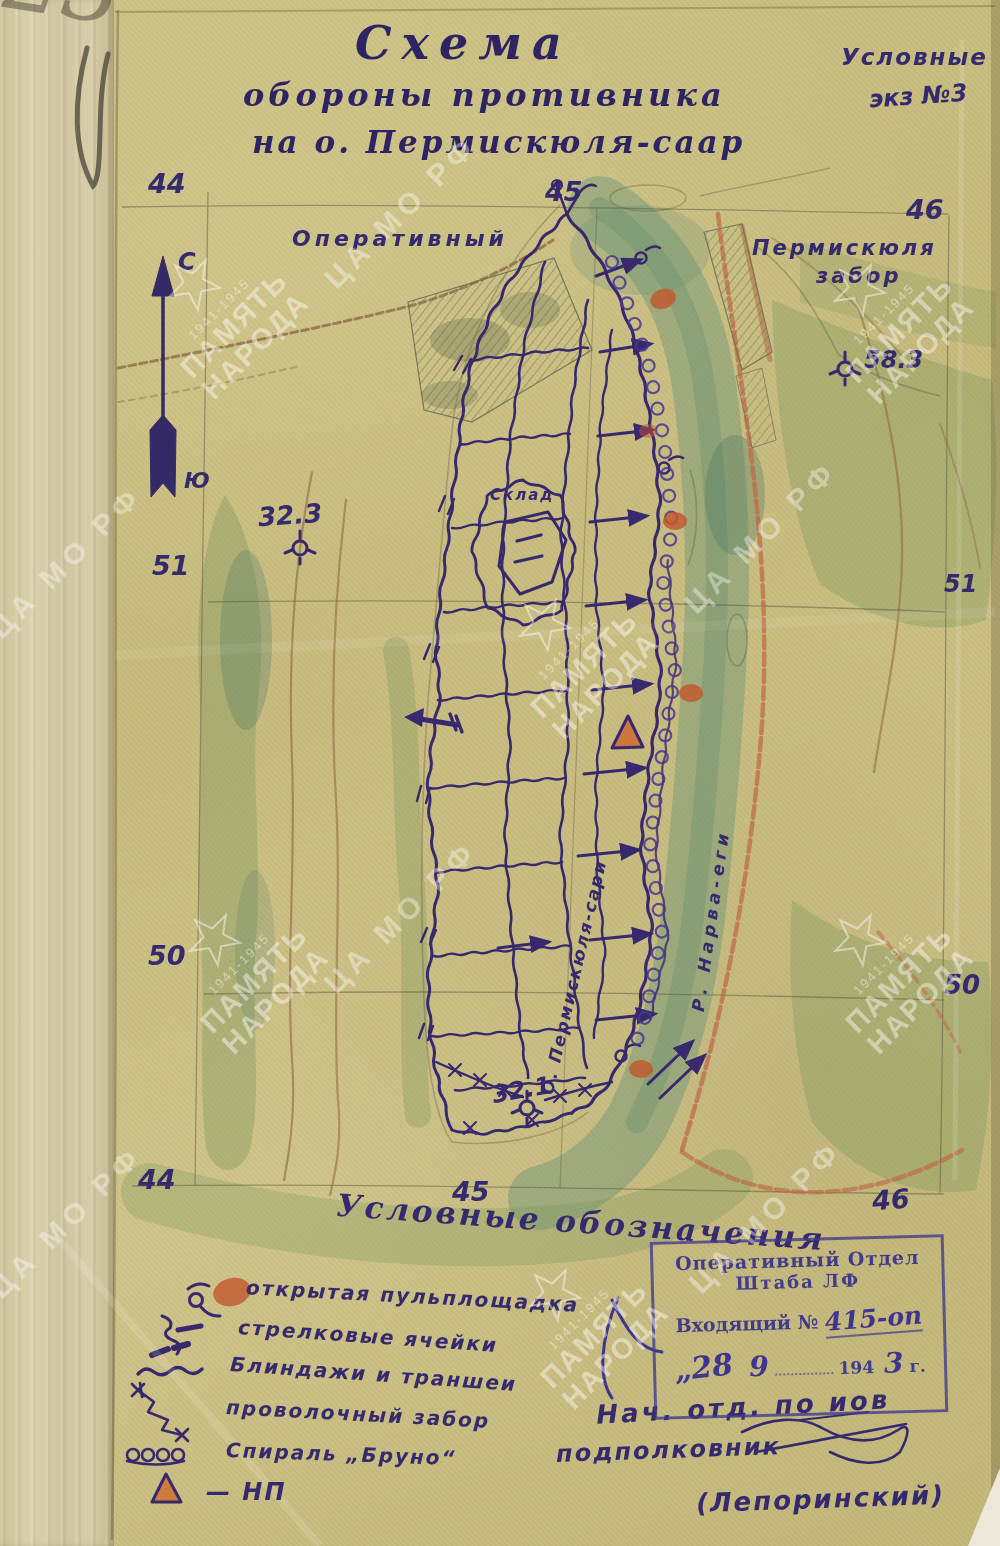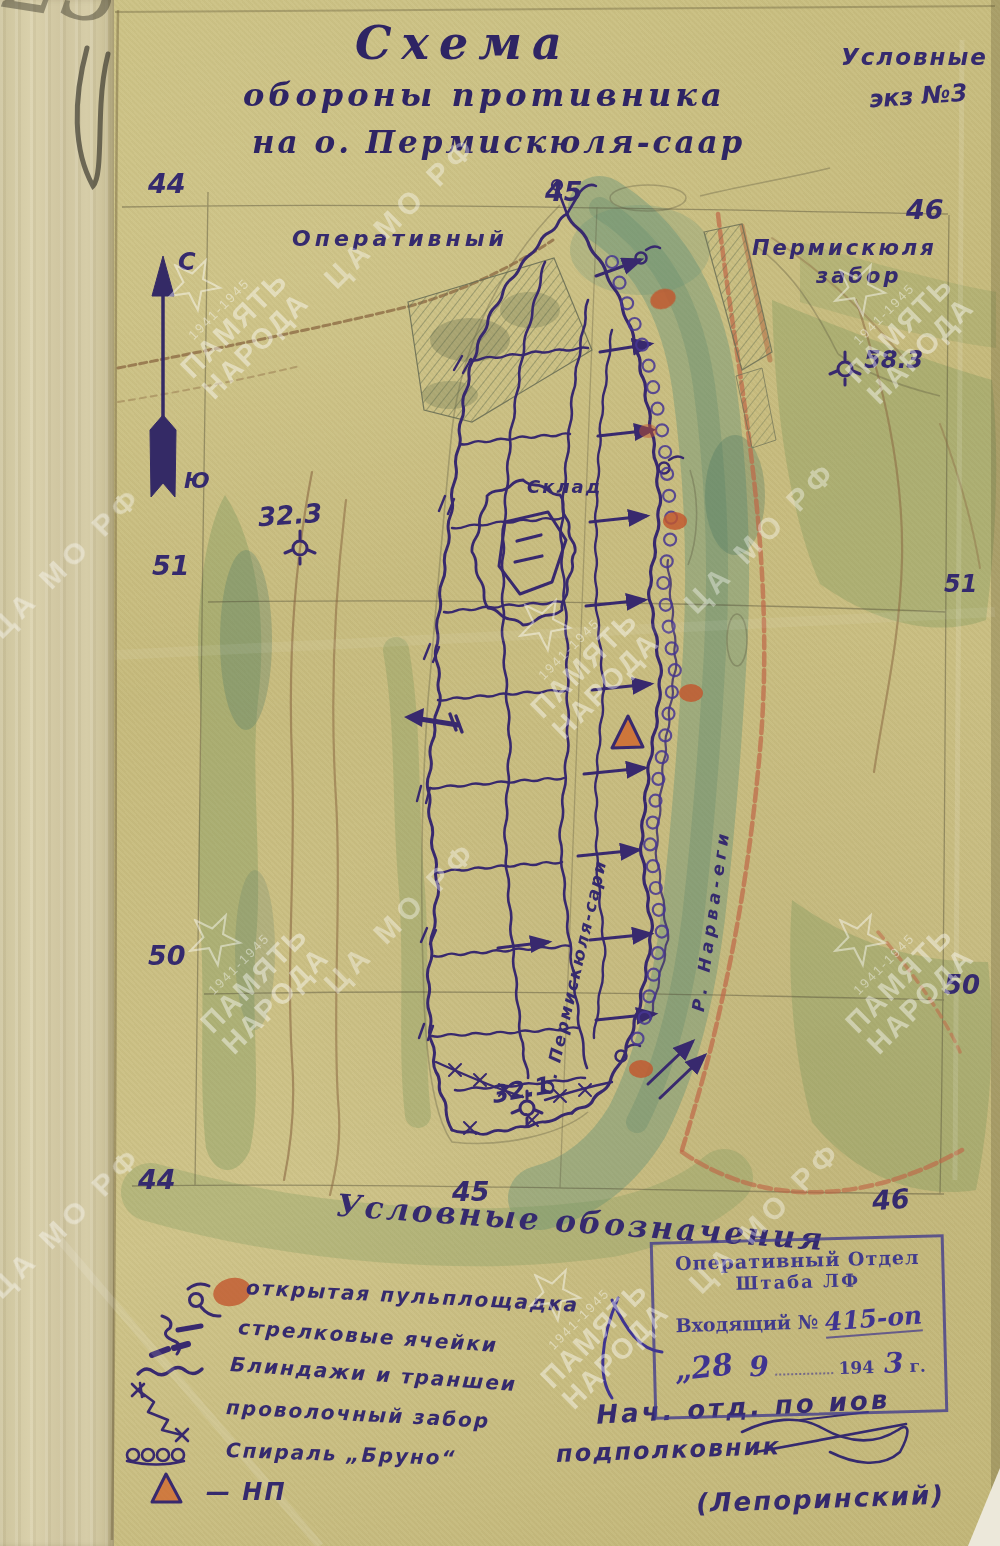--- a/index.html
+++ b/index.html
@@ -334,21 +334,21 @@
 
   <div class="lbl handc" style="left:178px;top:248px;font-size:24px;">С</div>
   <div class="lbl handc" style="left:184px;top:468px;font-size:22px;">Ю</div>
 
   <div class="lbl handc" style="left:292px;top:226px;font-size:22px;letter-spacing:4px;">Оперативный</div>
   <div class="lbl handc" style="left:752px;top:236px;font-size:21px;letter-spacing:3px;">Пермискюля</div>
   <div class="lbl handc" style="left:816px;top:264px;font-size:21px;letter-spacing:3px;">забор</div>
   <div class="lbl handc" style="left:258px;top:500px;font-size:26px;transform:rotate(-4deg);">32.3</div>
   <div class="lbl handc" style="left:864px;top:346px;font-size:24px;">58.3</div>
   <div class="lbl handc" style="left:492px;top:1076px;font-size:24px;transform:rotate(-10deg);">32.1</div>
-  <div class="lbl handc" style="left:490px;top:476px;font-size:18px;letter-spacing:2px;margin-left:37px;">Склад</div>
+  <div class="lbl handc" style="left:490px;top:486px;font-size:15px;letter-spacing:2px;">Склад</div>
   <div class="lbl handc vlab" style="left:537px;top:1092px;font-size:17px;letter-spacing:2px;transform:rotate(-77deg);">О. Пермискюля-сари</div>
   <div class="lbl handc vlab" style="left:688px;top:1010px;font-size:17px;letter-spacing:5px;transform:rotate(-82deg);">Р. Нарва-еги</div>
 
   <div class="lbl hand leg-head">Условные обозначения</div>
   <div class="lbl handc leg" style="left:246px;top:1284px;transform:rotate(3deg);">открытая пульплощадка</div>
   <div class="lbl handc leg" style="left:238px;top:1324px;transform:rotate(4deg);">стрелковые ячейки</div>
   <div class="lbl handc leg" style="left:230px;top:1362px;transform:rotate(4deg);">Блиндажи и траншеи</div>
   <div class="lbl handc leg" style="left:226px;top:1402px;transform:rotate(3deg);">проволочный забор</div>
   <div class="lbl handc leg" style="left:226px;top:1442px;transform:rotate(2deg);">Спираль „Бруно“</div>
   <div class="lbl handc leg" style="left:206px;top:1478px;font-size:24px;">— НП</div>

